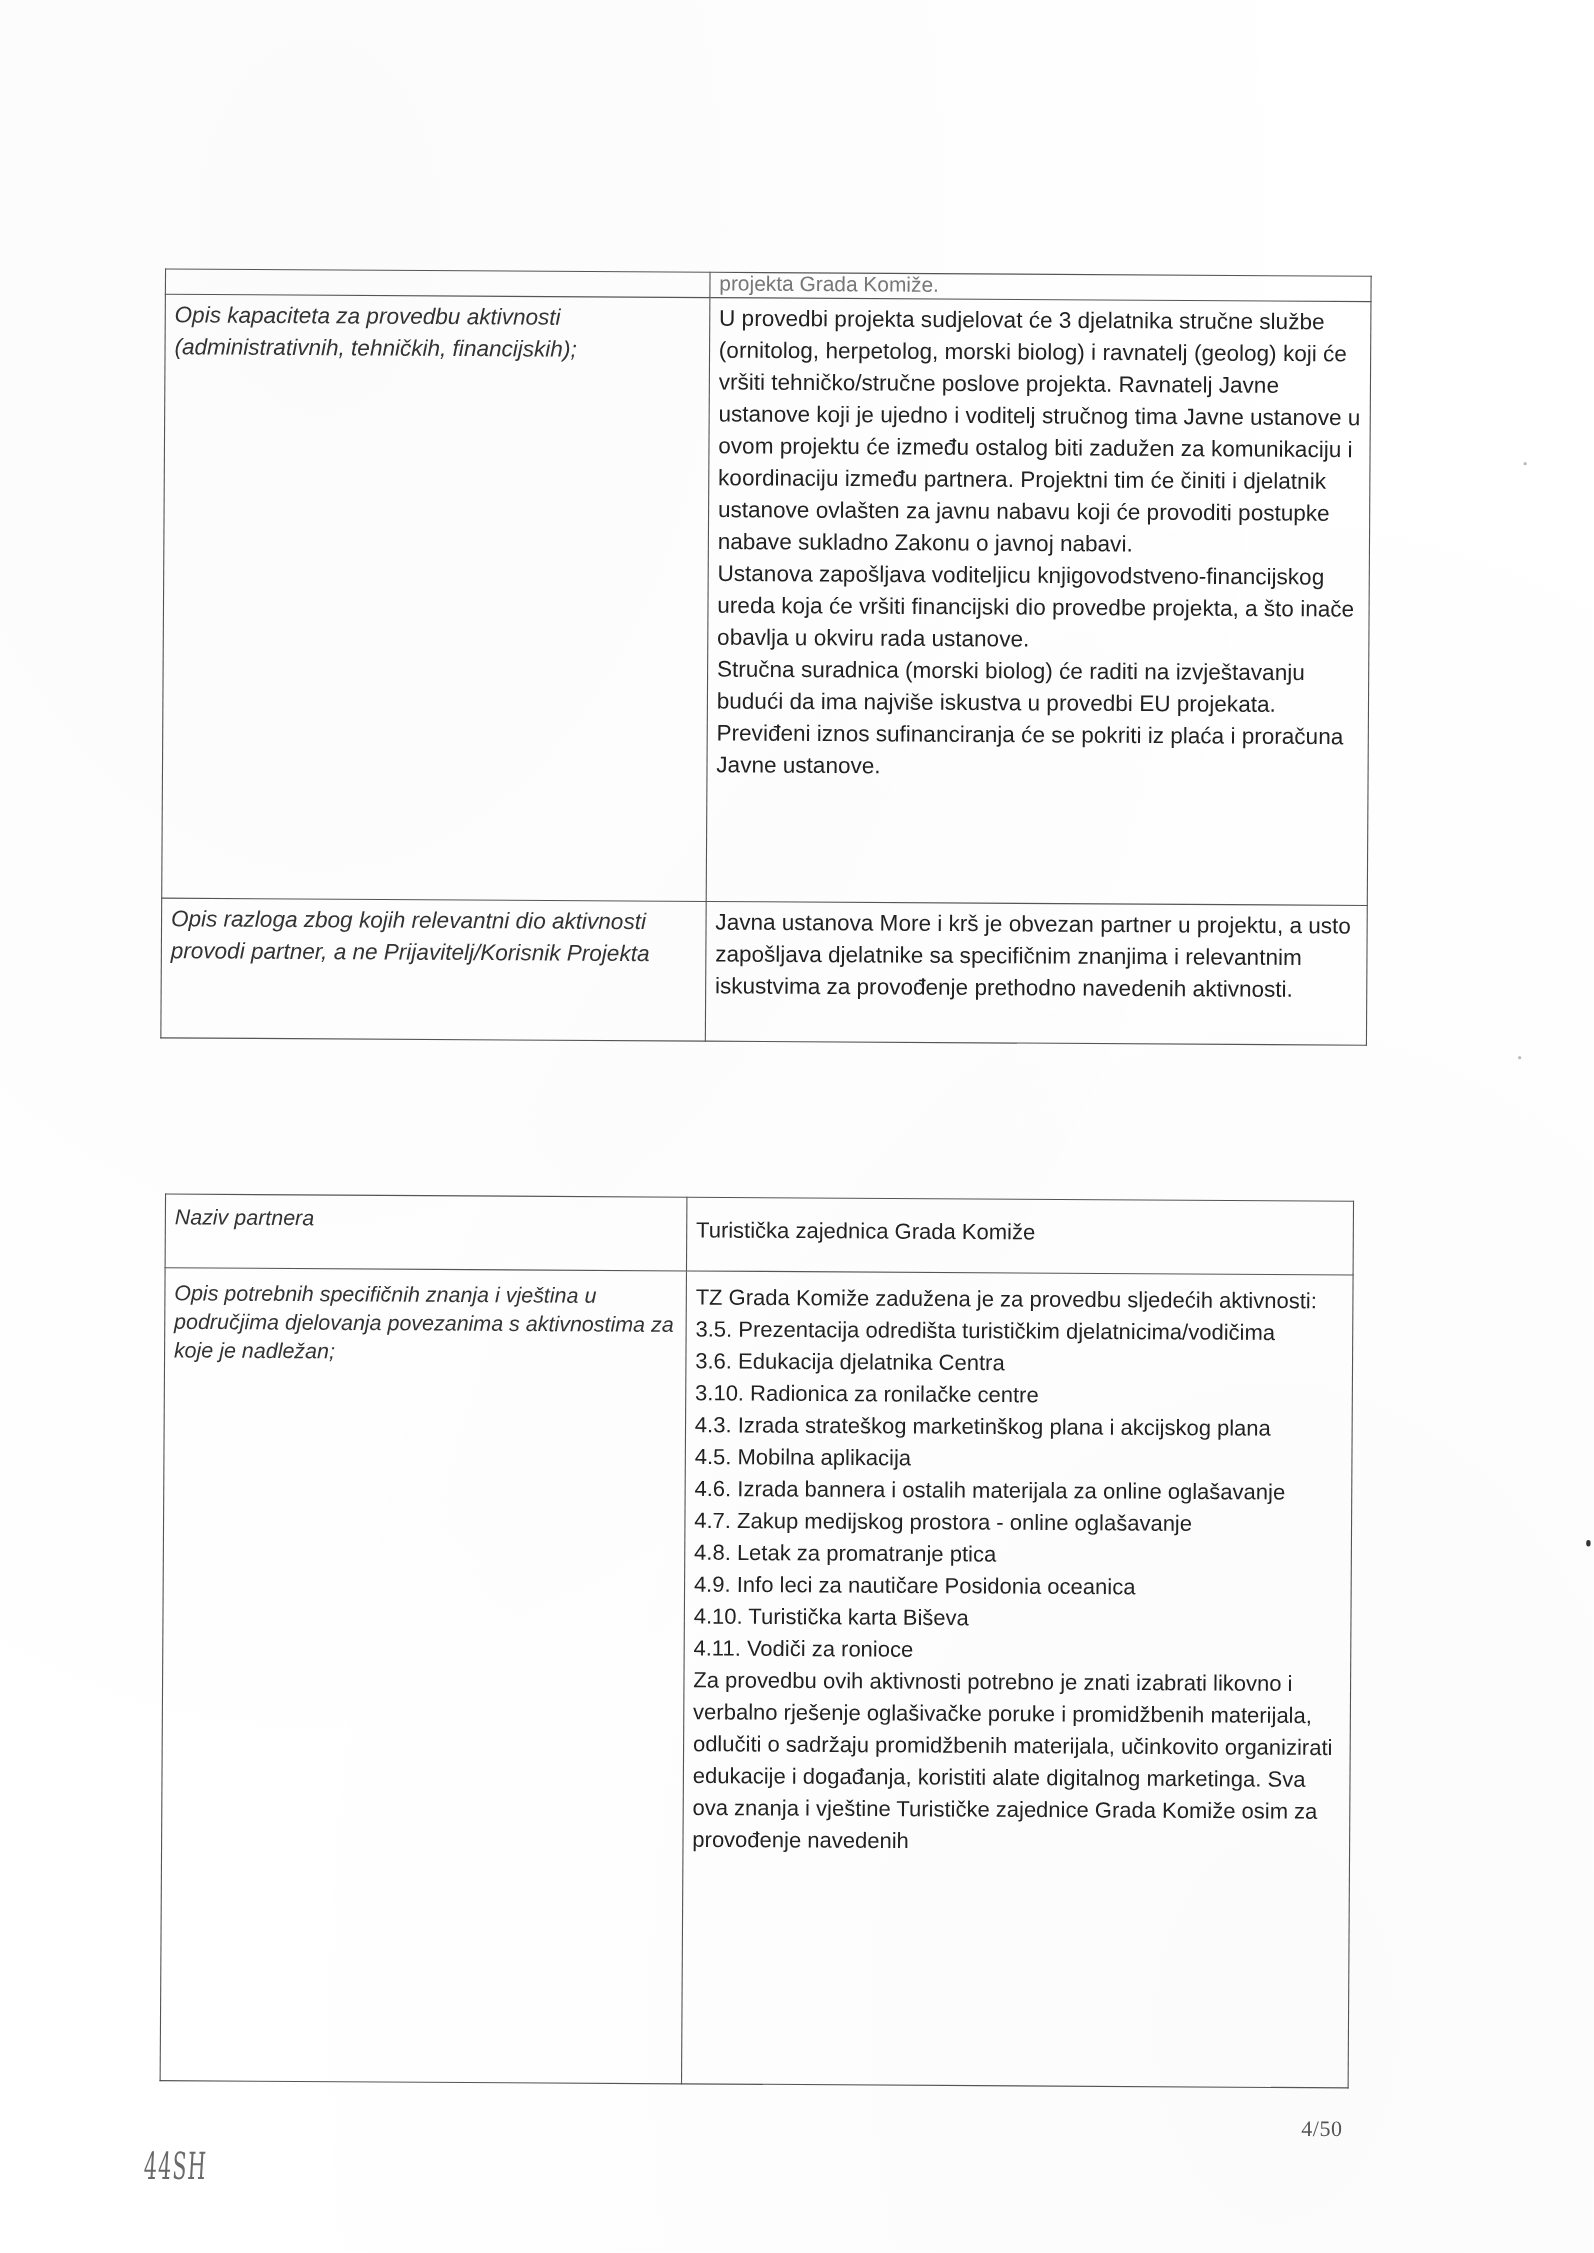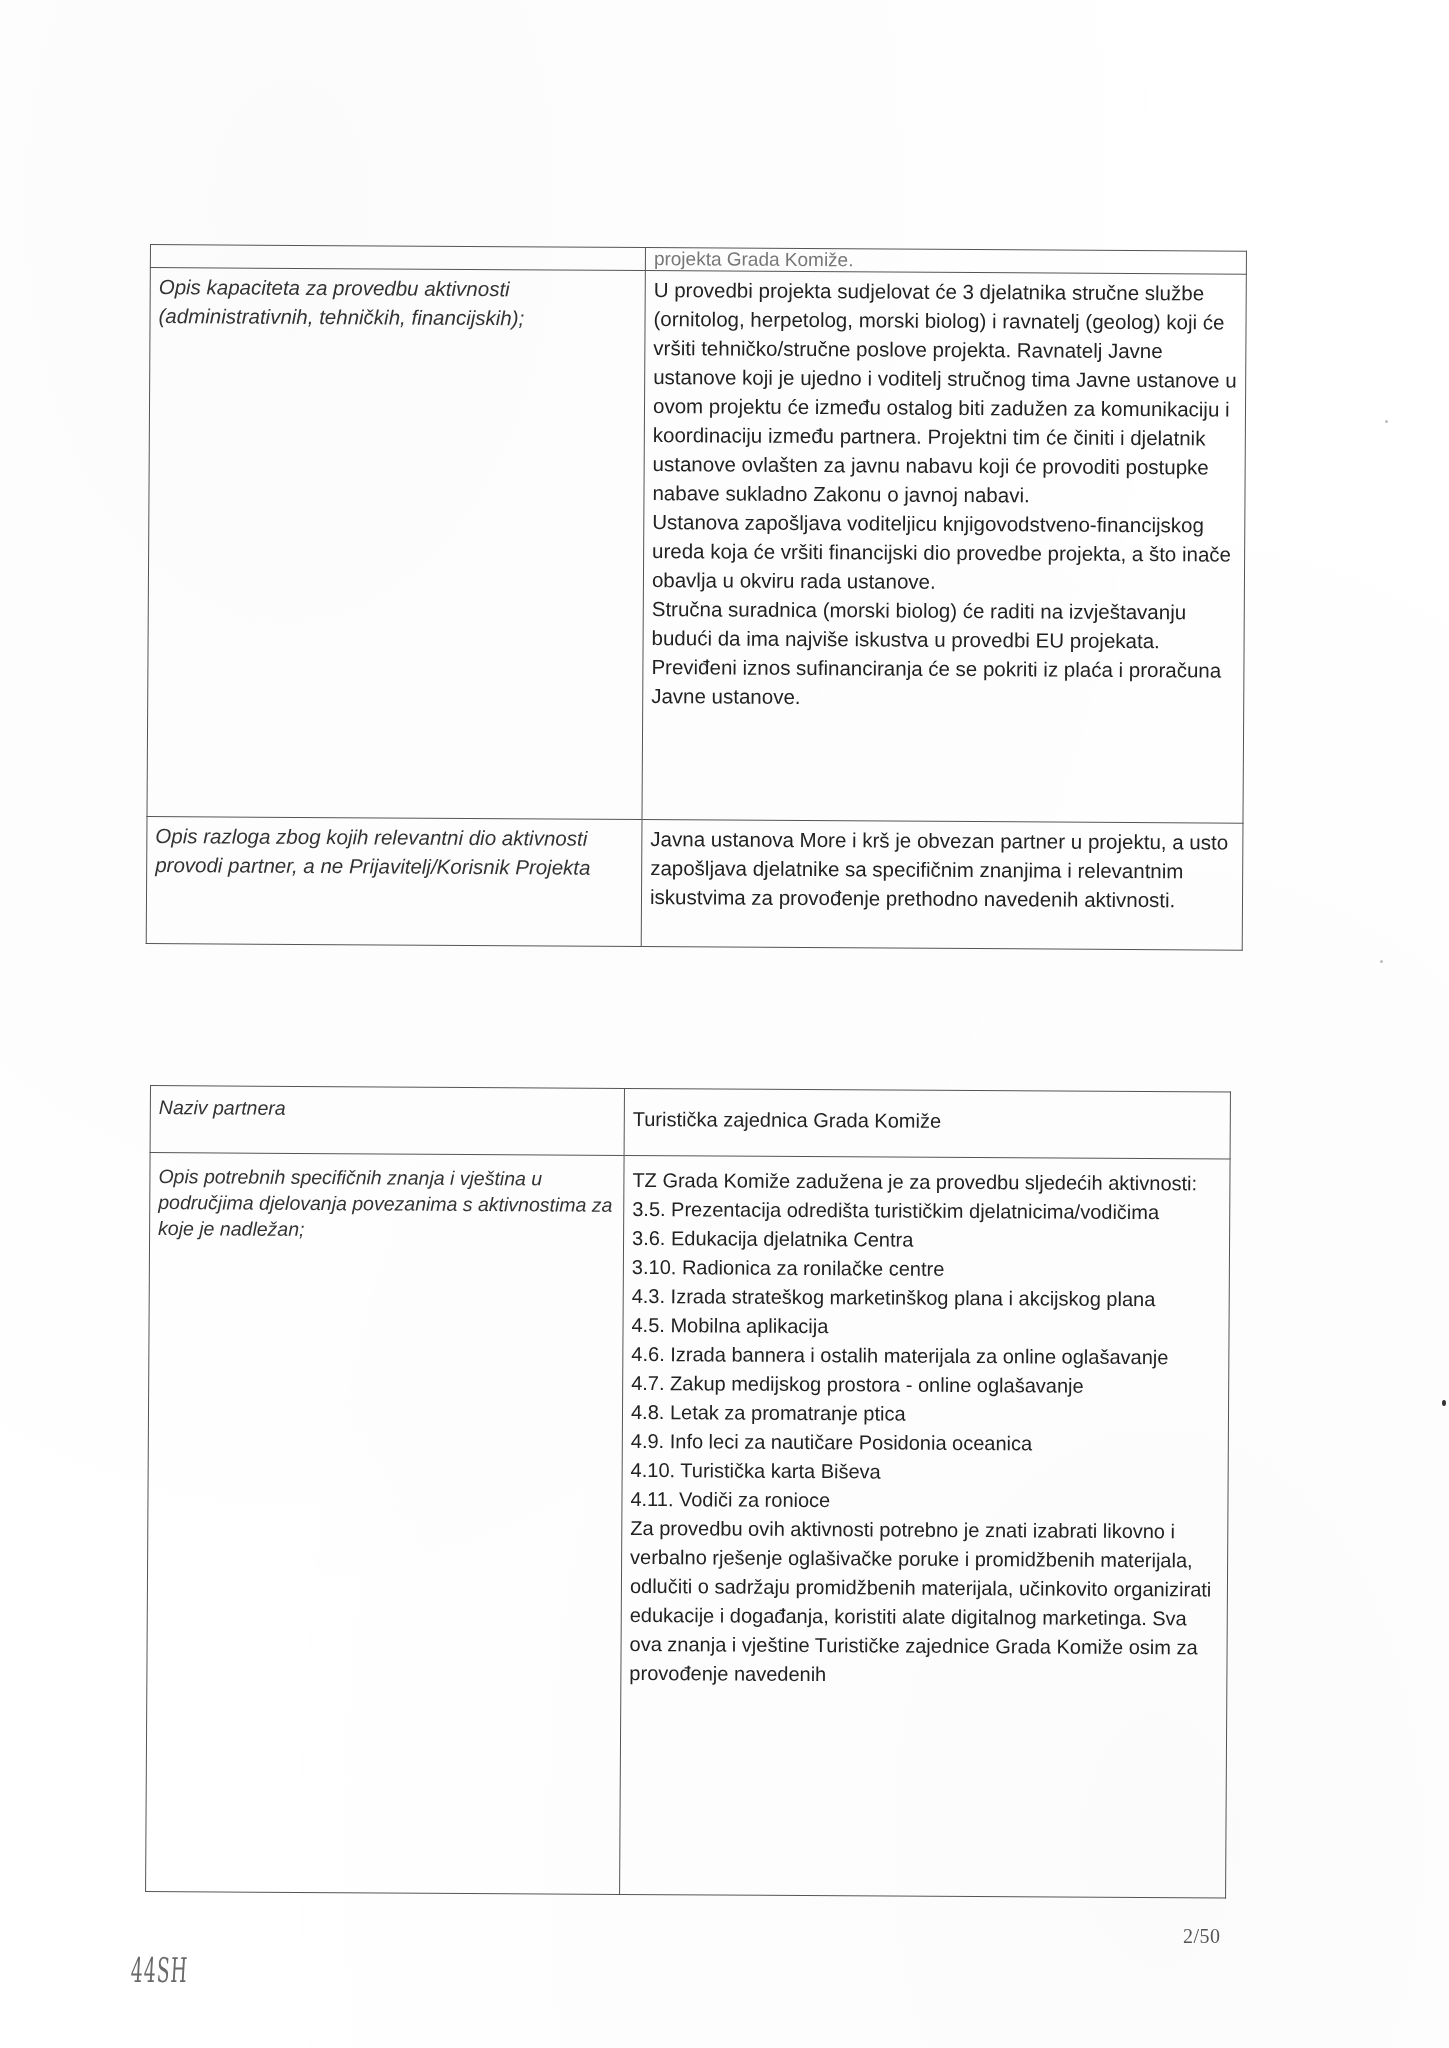--- a/index.html
+++ b/index.html
@@ -138,18 +138,18 @@
       <span class="list-line">4.8. Letak za promatranje ptica</span>
       <span class="list-line">4.9. Info leci za nautičare Posidonia oceanica</span>
       <span class="list-line">4.10. Turistička karta Biševa</span>
       <span class="list-line">4.11. Vodiči  za ronioce</span>
       <span class="para">Za provedbu ovih aktivnosti potrebno je znati izabrati likovno i verbalno rješenje oglašivačke poruke i promidžbenih materijala, odlučiti o sadržaju promidžbenih materijala, učinkovito organizirati edukacije i događanja, koristiti alate digitalnog marketinga.  Sva ova znanja i vještine Turističke zajednice Grada Komiže osim za provođenje navedenih</span>
     </td>
   </tr>
 </tbody>
   </table>
 
-<div class="page-number">2/50</div>
+<div class="page-number">4/50</div>
 <div class="handwritten">44SH</div>
 
 <div class="scan-speck" style="left:1442px; top:1400px; width:4px; height:6px;"></div>
 <div class="scan-speck" style="left:1385px; top:420px; width:3px; height:3px; background:#bbb;"></div>
 <div class="scan-speck" style="left:1380px; top:960px; width:3px; height:3px; background:#bbb;"></div>
 
 </body></html>

